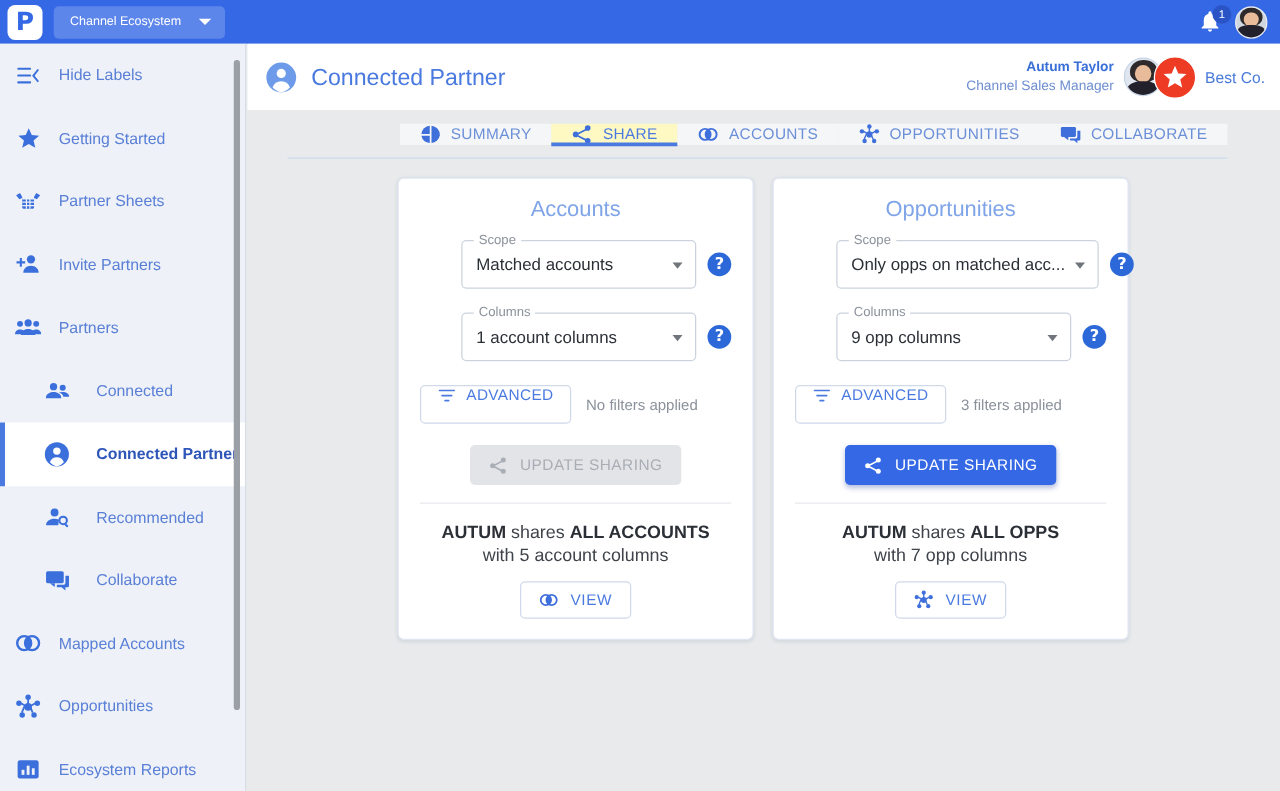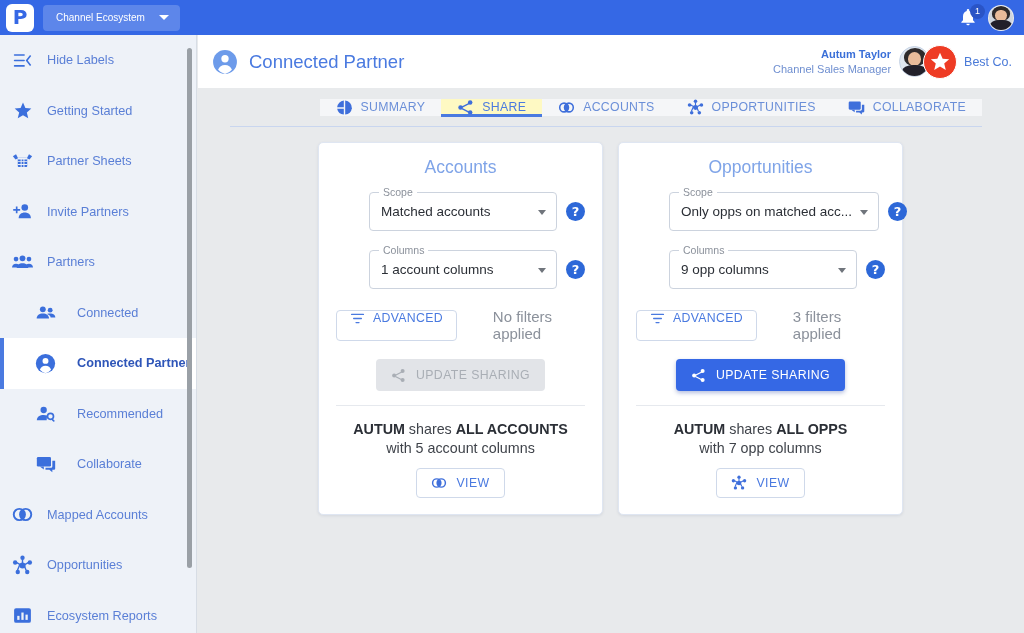--- a/index.html
+++ b/index.html
@@ -202,21 +202,21 @@
   }
   .adv-row { display: flex; align-items: center; margin-bottom: 17px; }
   .adv-btn {
     display: flex; align-items: flex-start; gap: 8px;
     height: 31px; padding: 0 13px;
     border: 1px solid #cfd9ea; border-radius: 4px;
     color: #4a7ae0; font-size: 12.3px; letter-spacing: 0.3px;
     background: #fff; cursor: pointer;
   }
   .adv-icon { width: 15px; height: 15px; color: #4a7ae0; flex: none; }
-  .filter-note { margin-left: 36px; color: #8b919b; font-size: 15px; }
+  .filter-note { margin-left: 12px; color: #8b919b; font-size: 12px; }
   .update-wrap { display: flex; justify-content: center; padding-bottom: 14px; }
   .update-btn {
     display: flex; align-items: center; justify-content: center; gap: 10px;
     height: 32px; padding: 0 15px; border: none; border-radius: 4px;
     font-size: 12.3px; letter-spacing: 0.4px;
     font-family: "Liberation Sans", sans-serif;
   }
   .update-btn.disabled {
     background: #e2e4e8; color: #a9aeb5; cursor: default;
   }

